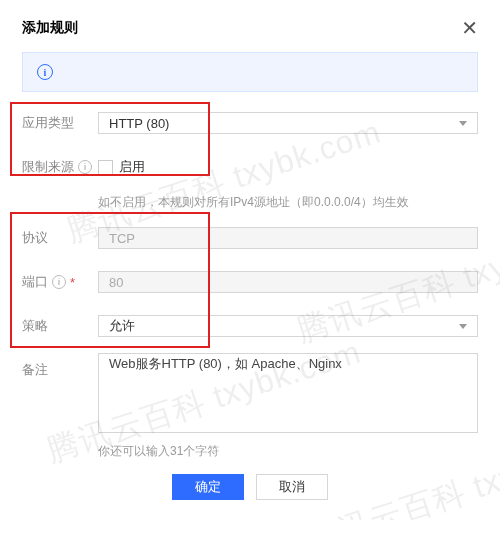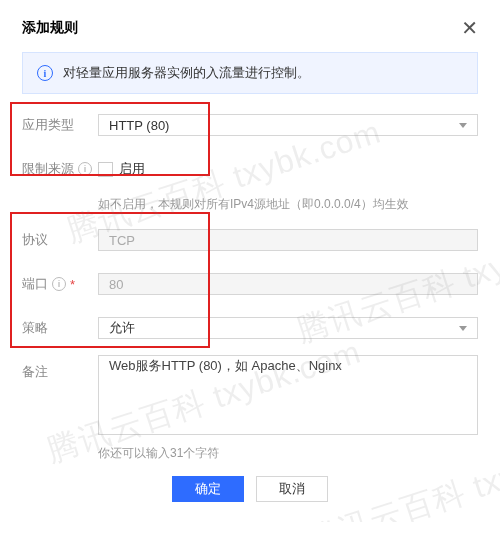--- a/index.html
+++ b/index.html
@@ -46,21 +46,20 @@
 
   <div class="header">
     <div class="title">添加规则</div>
     <div class="close">✕</div>
   </div>
 
   <div class="info-bar">
     <span class="info-icon-wrap">
         <i class="info-icon-i">i</i>
       </span>
-    <span class="info-txt">对轻量应用服务器实例的入流量进行控制。</span>
   </div>
 
   <div class="row">
     <div class="label">应用类型</div>
     <div class="field">
       <div class="select">
         <span>HTTP (80)</span>
         <span class="chev"></span>
       </div>
     </div>

